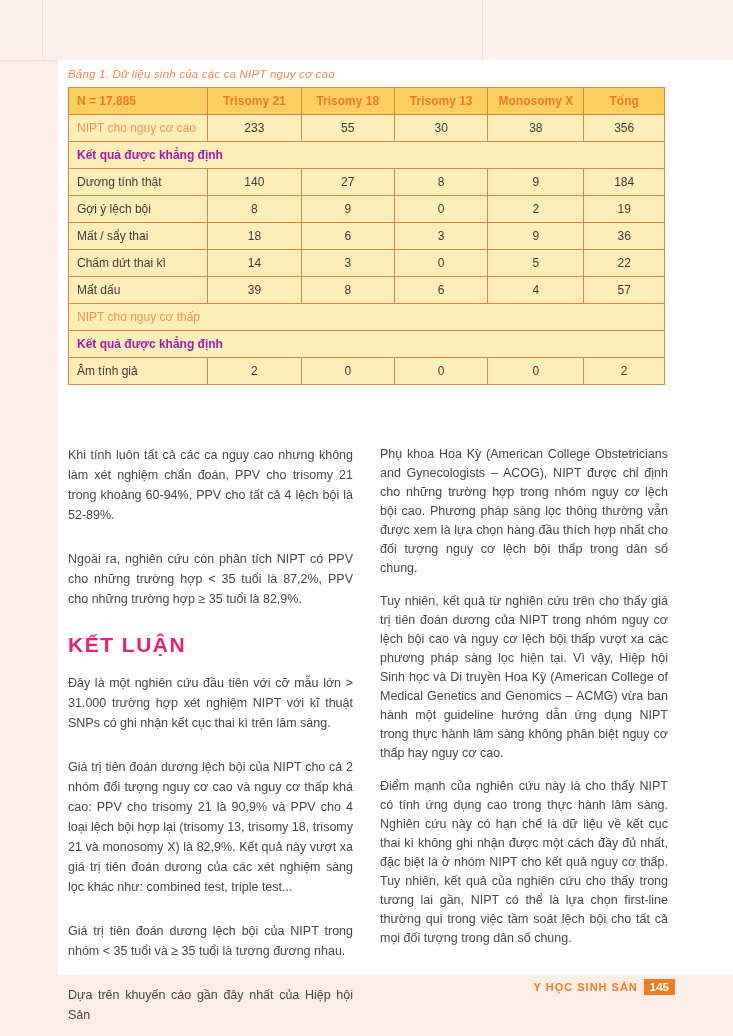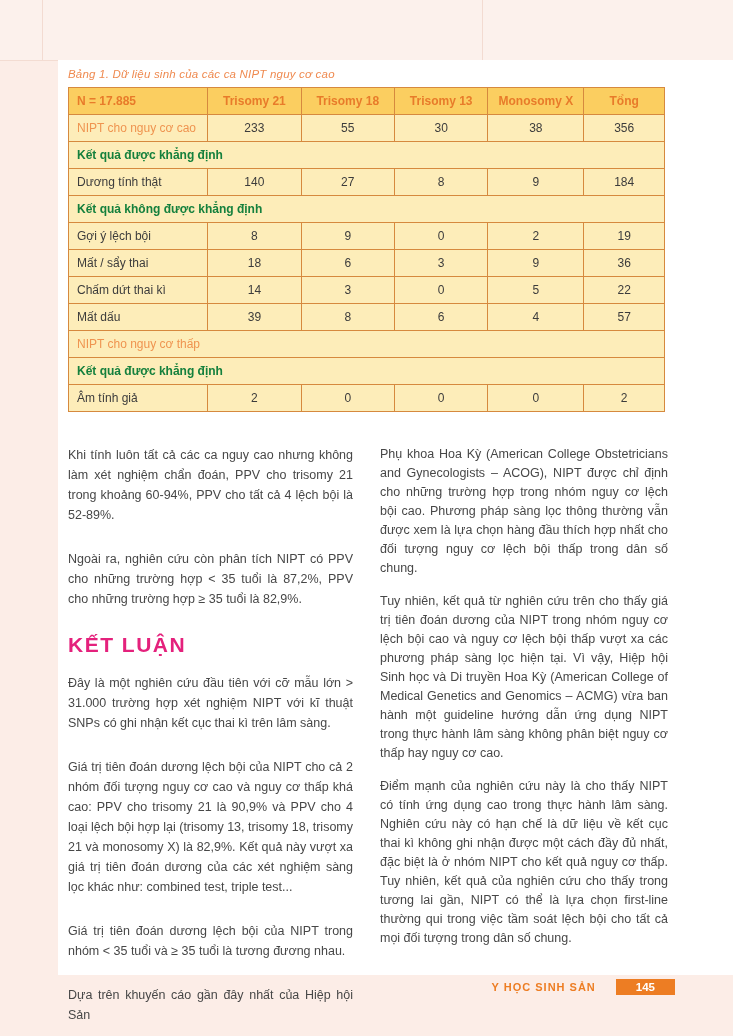--- a/index.html
+++ b/index.html
@@ -33,46 +33,46 @@
   }
   table.nipt th:first-child{text-align:left;}
   table.nipt th:nth-child(1){width:24.5%;}
   table.nipt th:nth-child(2){width:15.5%;}
   table.nipt th:nth-child(3){width:15.5%;}
   table.nipt th:nth-child(4){width:15.5%;}
   table.nipt th:nth-child(5){width:16%;}
   table.nipt th:nth-child(6){width:13%;}
   table.nipt td.label-cell{text-align:left;}
   table.nipt td.value-cell{text-align:center;}
-  tr.row-section td{font-weight:bold;color:#15803d;text-align:left;}
+  tr.row-section td{font-weight:bold;color:#a21caf;text-align:left;}
   tr.row-section-orange td{color:#ef9450;text-align:left;}
   tr.row-data-orange td.label-cell{color:#ef9450;}
 
   
   .col{position:absolute;top:385px;text-align:justify;color:#474747;font-size:12.5px;}
   .col-left{left:10px;width:297px;}
   .col-right{left:322px;width:288px;}
   .col-left p{margin:0 12px 24px 0;line-height:20px;}
   .col-right p{margin:0 0 14px 0;line-height:19px;}
   .section-heading{
     margin:16px 0 16px 0;
     font-size:21px;font-weight:bold;color:#e4217c;letter-spacing:1.5px;line-height:24px;
   }
 
   
   .footer{
     position:absolute;right:58px;top:978px;height:17px;
-    display:flex;align-items:center;gap:20px;
+    display:flex;align-items:center;gap:6px;
   }
   .footer-journal{
     color:#ed7d23;font-weight:bold;font-size:11px;letter-spacing:1px;
   }
   .footer-pagenum{
     background:#ed7d23;color:#ffffff;font-weight:bold;font-size:11.5px;
-    padding:1px 20px;line-height:14px;
+    padding:1px 6px;line-height:14px;
   }
 </style>
 </head>
 <body>
 
 <div class="top-band">
   <div class="faint-vline" style="left:42px"></div>
   <div class="faint-vline" style="left:482px"></div>
 </div>
 
@@ -103,23 +103,20 @@
         <tr class="row-section">
           <td colspan="6">Kết quả được khẳng định</td>
         </tr>
         <tr class="row-data">
           <td class="label-cell">Dương tính thật</td>
           <td class="value-cell">140</td>
           <td class="value-cell">27</td>
           <td class="value-cell">8</td>
           <td class="value-cell">9</td>
           <td class="value-cell">184</td>
-        </tr>
-        <tr class="row-section">
-          <td colspan="6">Kết quả không được khẳng định</td>
         </tr>
         <tr class="row-data">
           <td class="label-cell">Gợi ý lệch bội</td>
           <td class="value-cell">8</td>
           <td class="value-cell">9</td>
           <td class="value-cell">0</td>
           <td class="value-cell">2</td>
           <td class="value-cell">19</td>
         </tr>
         <tr class="row-data">

